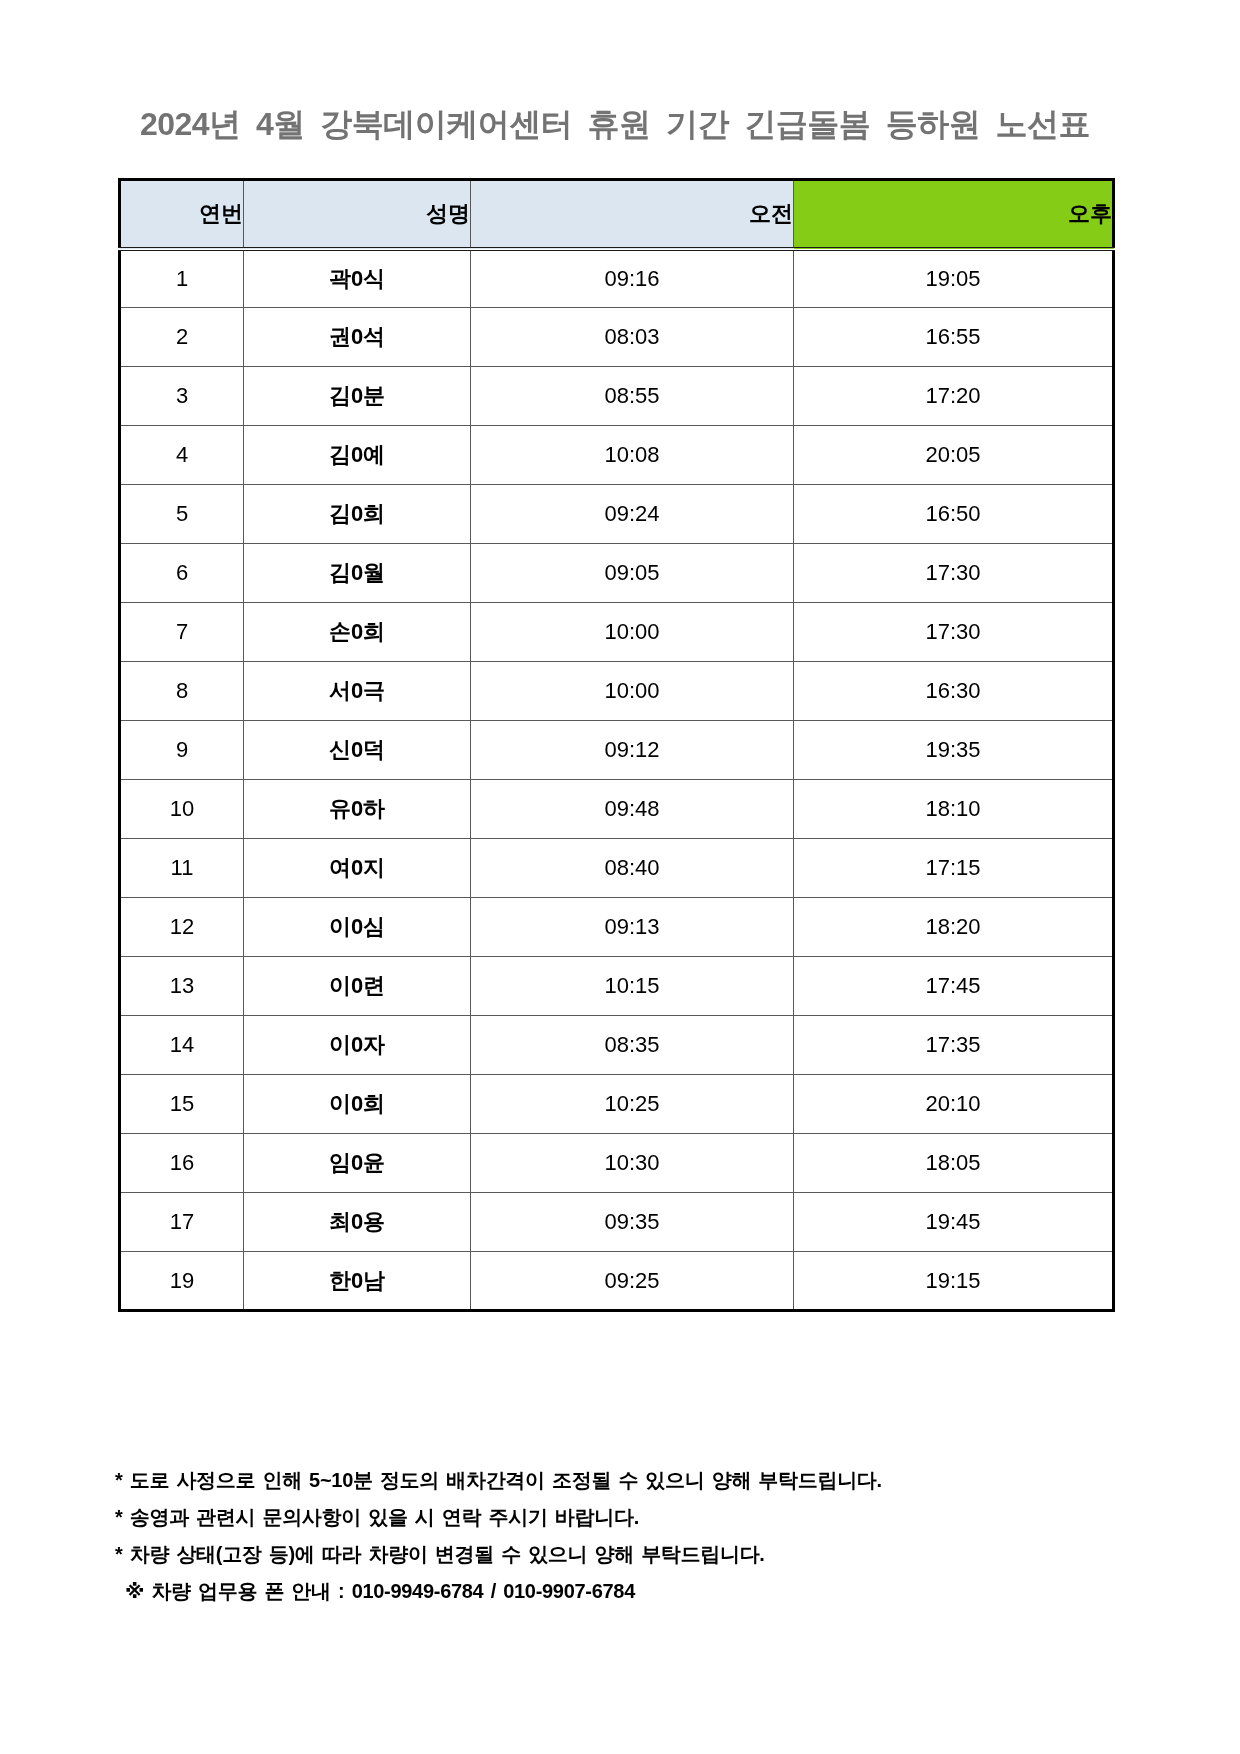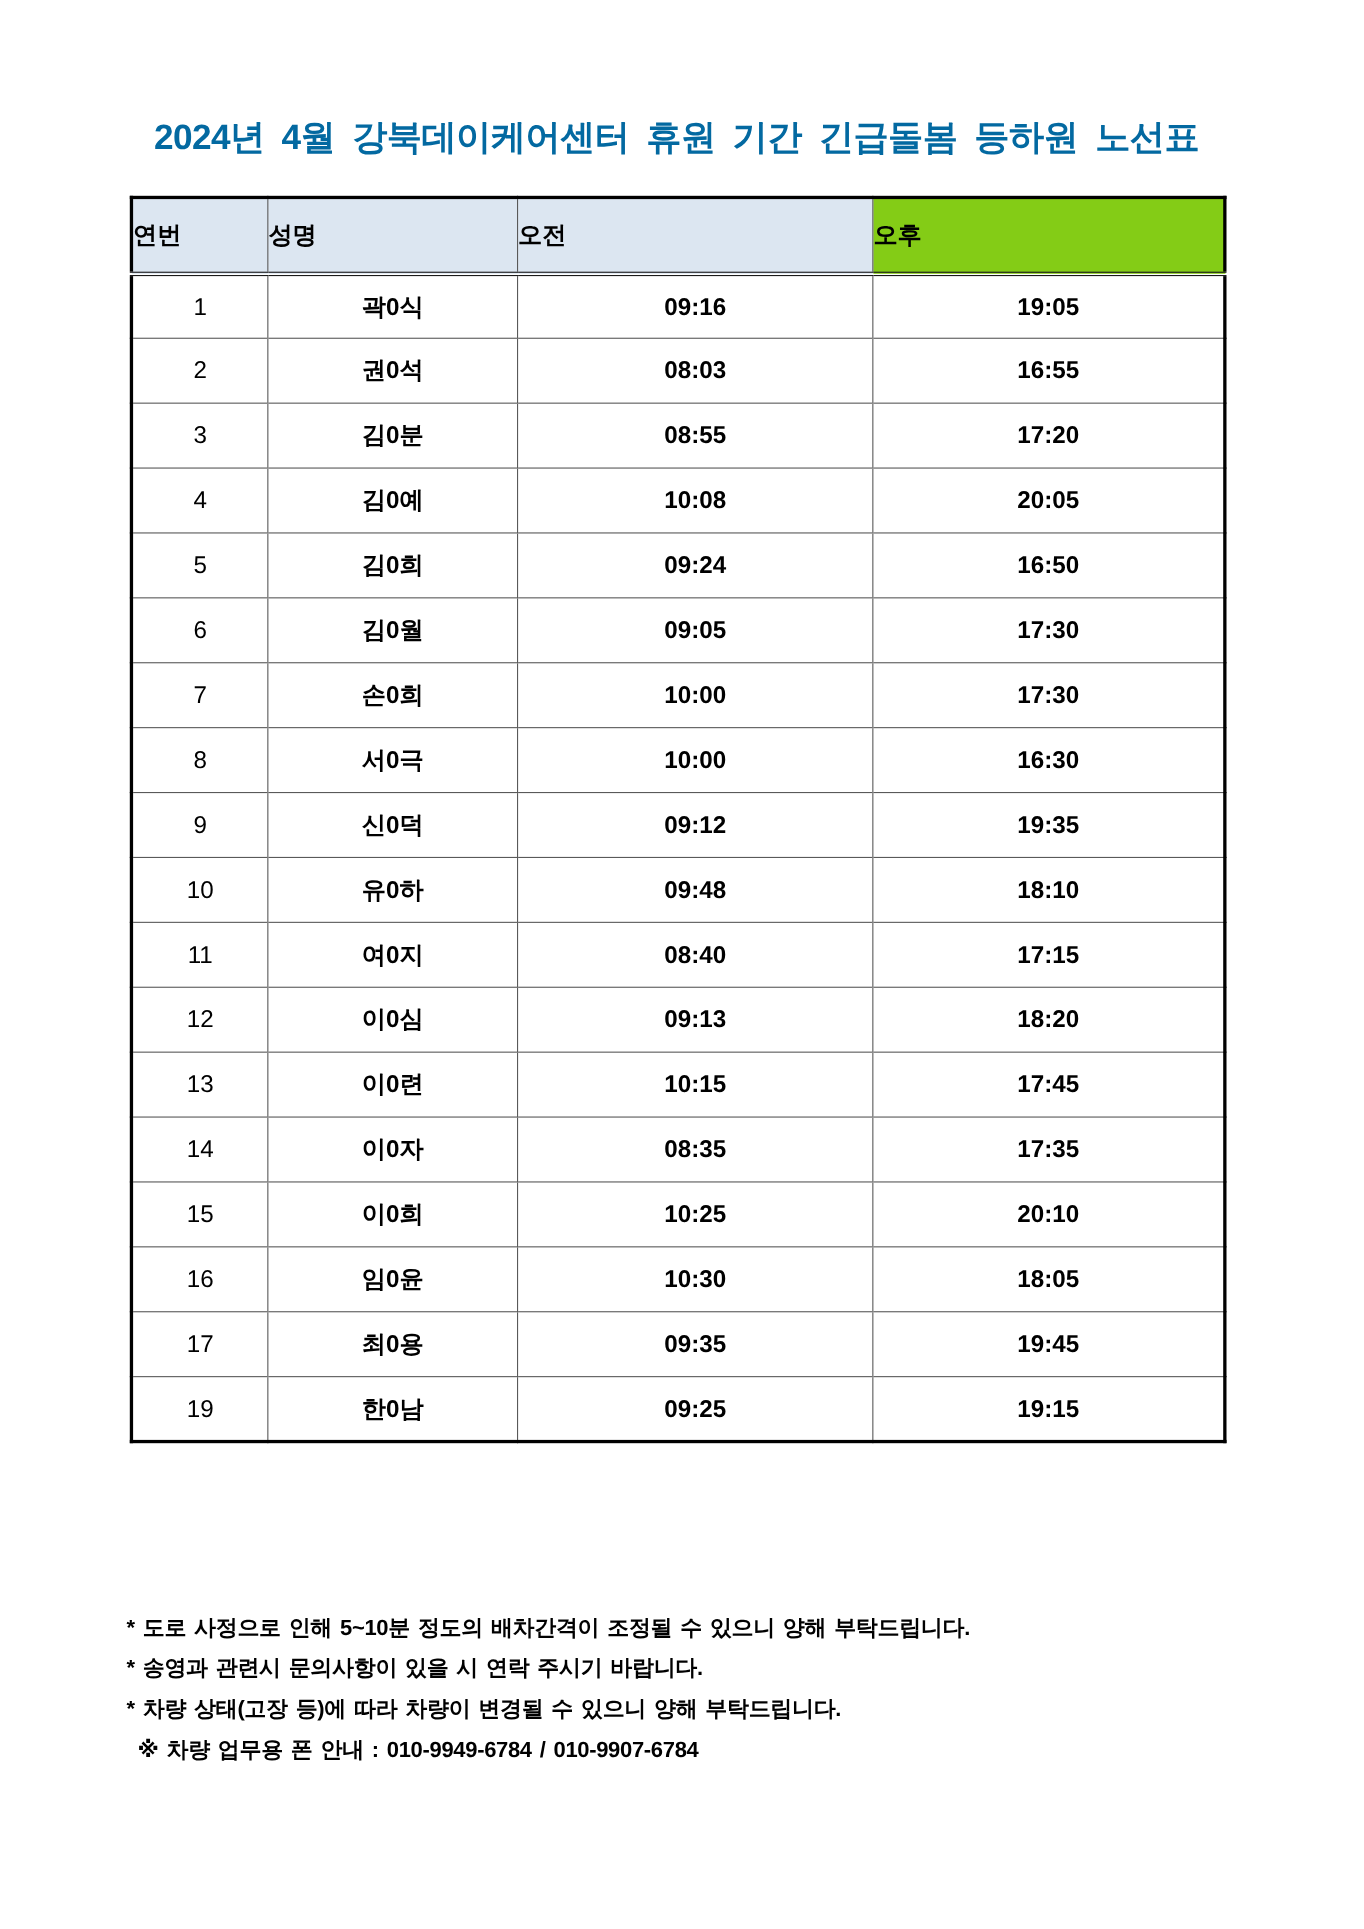--- a/index.html
+++ b/index.html
@@ -16,21 +16,21 @@
     overflow: hidden;
   }
   .doc-title {
     position: absolute;
     top: 103px;
     left: 118px;
     width: 994px;
     text-align: center;
     font-size: 32px;
     font-weight: 800;
-    color: #0369a1;
+    color: #737373;
     letter-spacing: -0.5px;
     word-spacing: 7px;
     white-space: nowrap;
   }
   .table-wrap {
     position: absolute;
     top: 178px;
     left: 118px;
     width: 994px;
   }
@@ -39,41 +39,41 @@
     border-collapse: collapse;
     table-layout: fixed;
     border: 3px solid #000000;
   }
   table.roster th {
     height: 69px;
     background: #dce6f1;
     font-size: 22px;
     font-weight: 700;
     color: #000000;
-    text-align: left;
+    text-align: right;
     vertical-align: middle;
     border-left: 1px solid #595959;
     border-bottom: 4px double #1a1a1a;
   }
   table.roster th:first-child { border-left: none; }
   table.roster td {
     height: 59px;
     font-size: 22px;
     color: #000000;
     text-align: center;
     vertical-align: middle;
     border-left: 1px solid #595959;
     border-top: 1px solid #595959;
     background: #ffffff;
   }
   table.roster td:first-child { border-left: none; }
   table.roster tbody tr:first-child td { border-top: none; }
   td.cell-no { font-weight: 400; font-size: 21px; }
   td.cell-name { font-weight: 700; }
-  td.cell-time { font-weight: 700; }
+  td.cell-time { font-weight: 400; }
   .footnotes {
     position: absolute;
     top: 1462px;
     left: 115px;
     width: 1020px;
     font-size: 20px;
     font-weight: 700;
     color: #000000;
   }
   .footnote-line {

